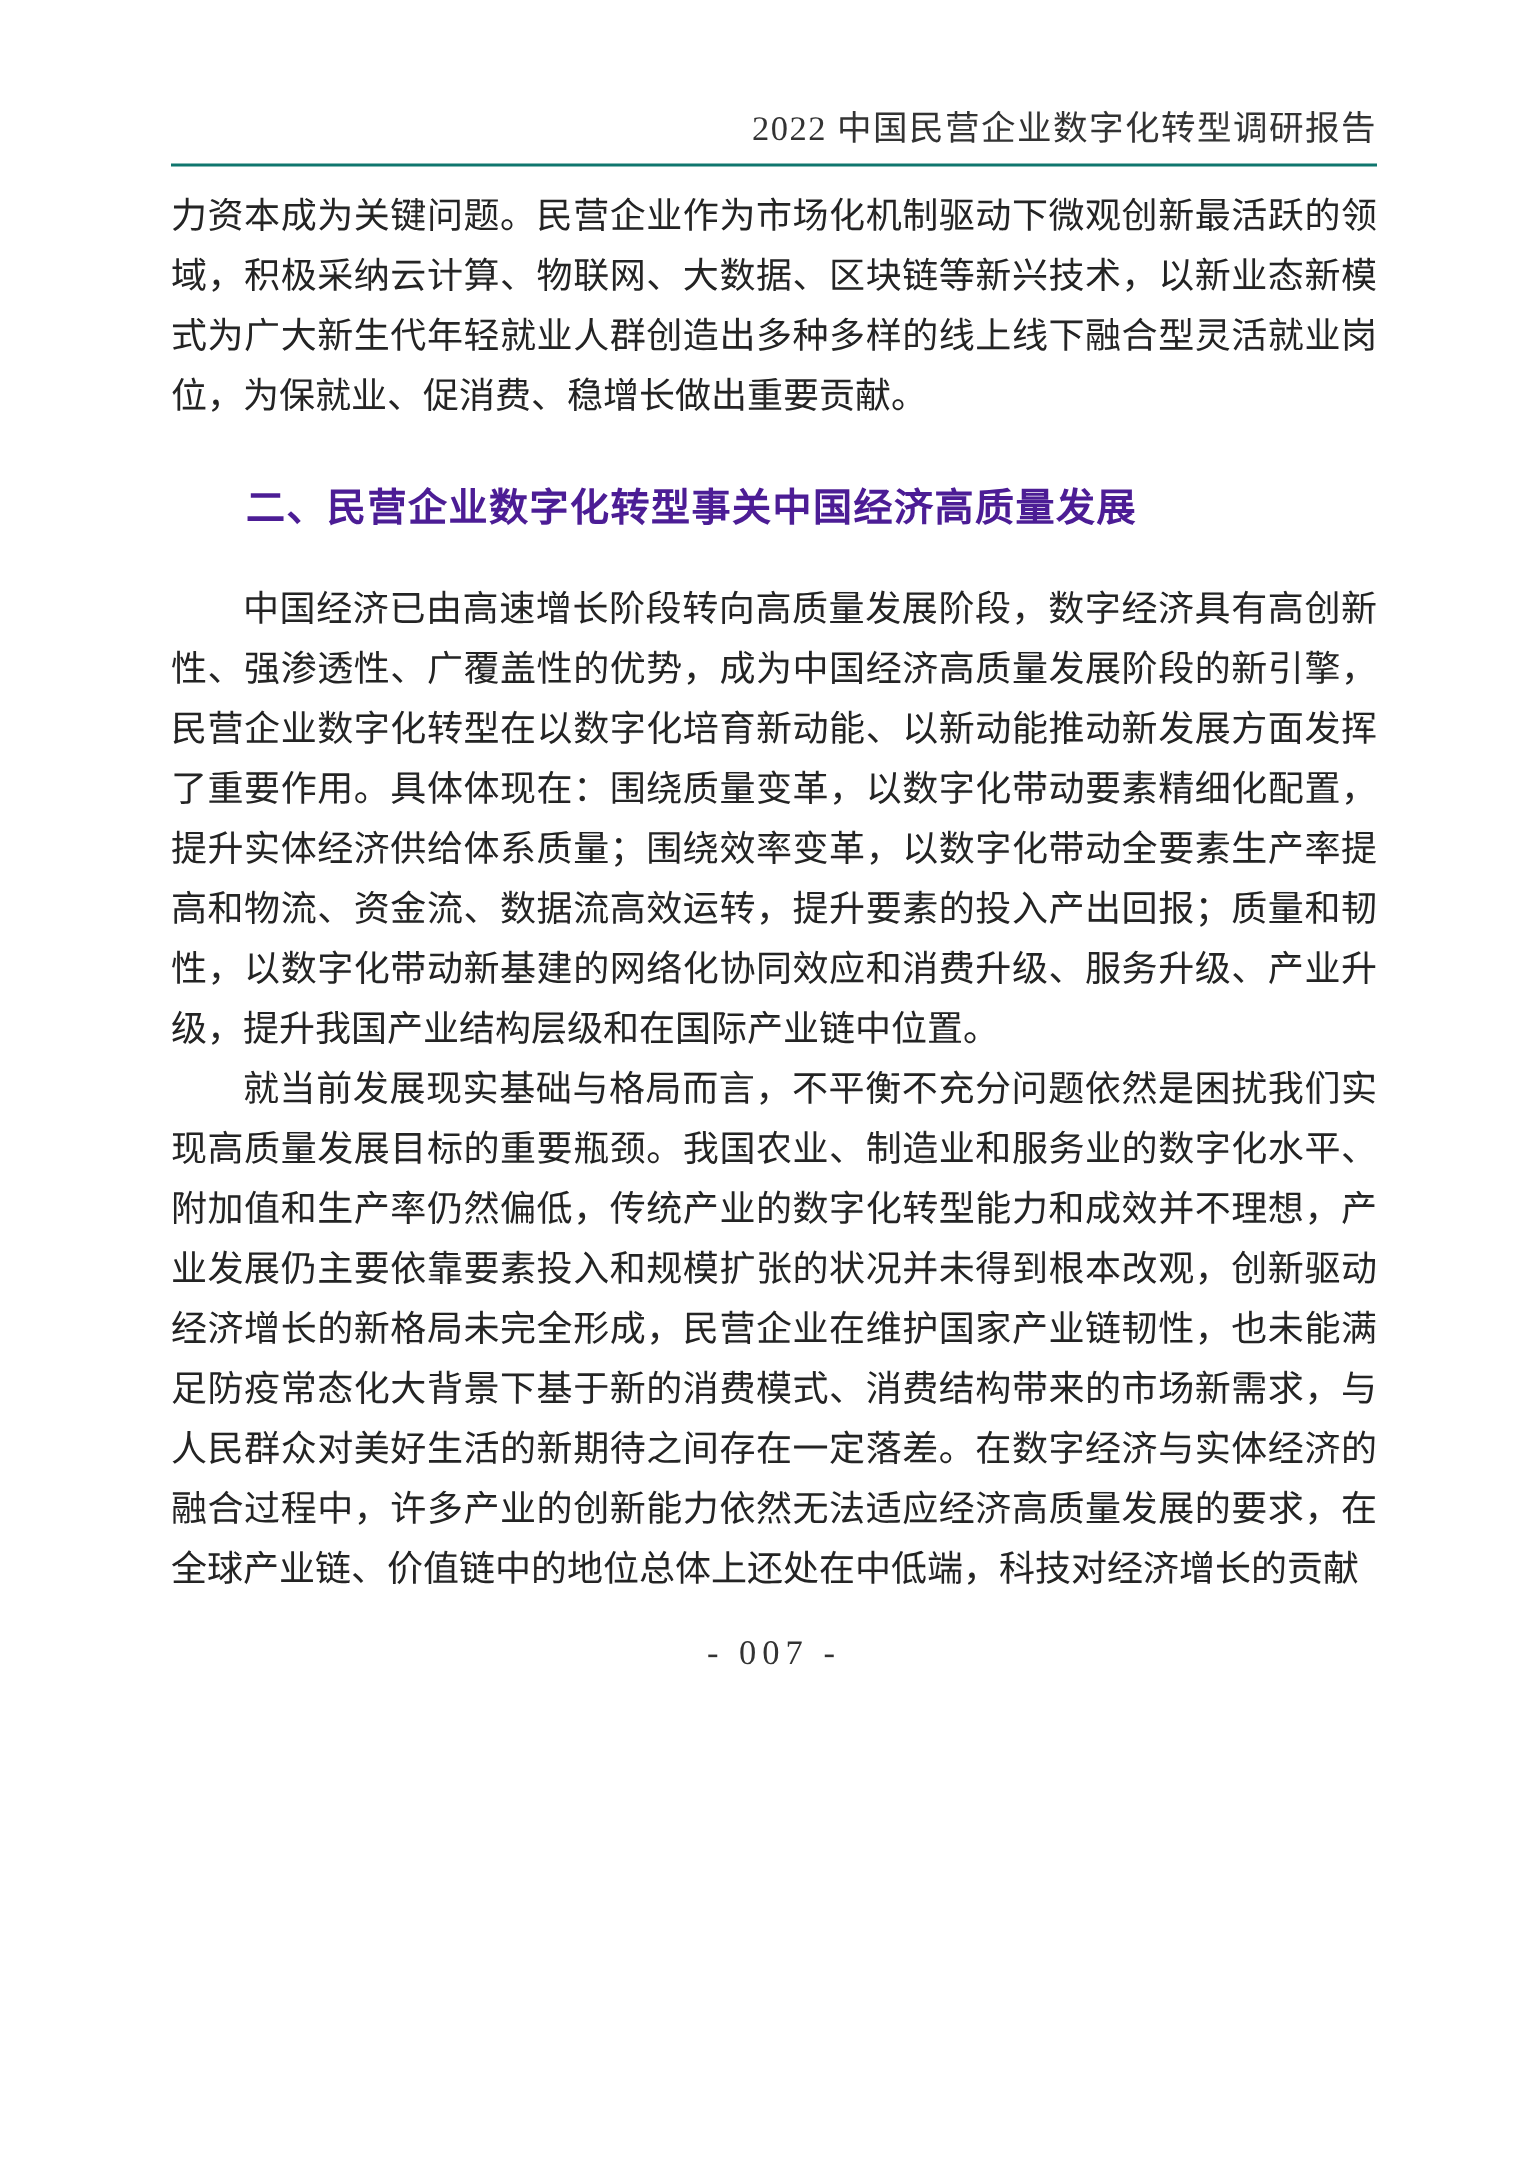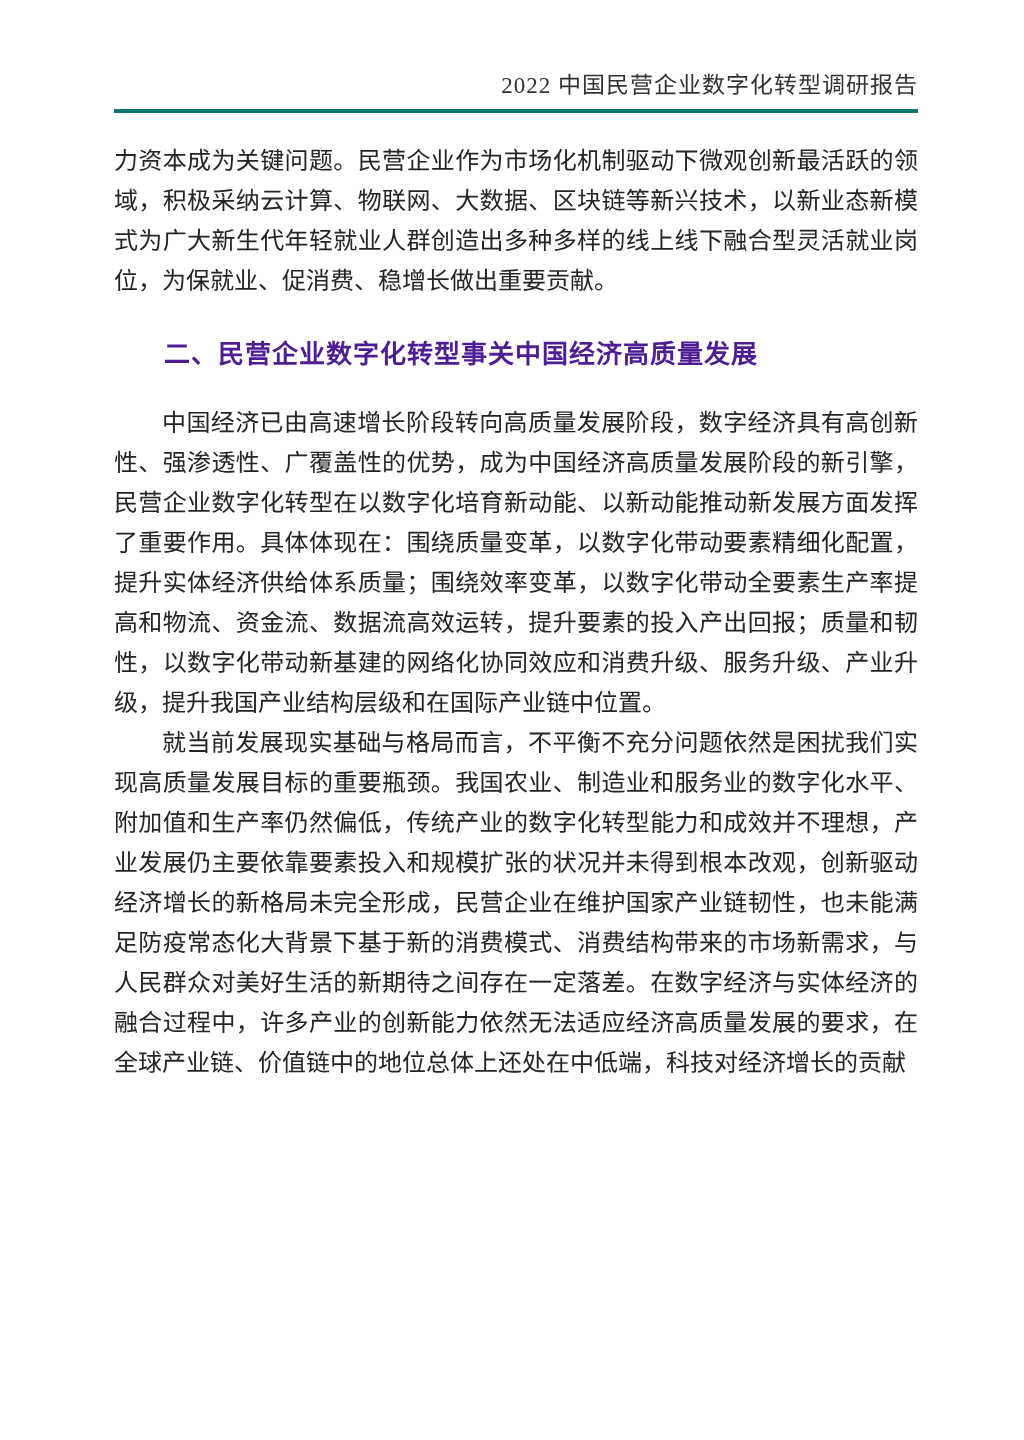--- a/index.html
+++ b/index.html
@@ -16,29 +16,29 @@
     overflow: hidden;
   }
   .page {
     box-sizing: border-box;
     width: 1024px;
     height: 1440px;
     padding: 66px 106px 0 114px;
   }
   .page-header {
     text-align: right;
-    border-bottom: 4px solid #0f766e;
+    border-bottom: 2px solid #0f766e;
     padding-bottom: 9px;
     font-size: 23px;
     letter-spacing: 1px;
     color: #333333;
     white-space: nowrap;
   }
   .page-body {
-    margin-top: 28px;
+    margin-top: 14px;
     font-size: 24px;
     line-height: 40px;
     text-align: justify;
     text-justify: inter-character;
     color: #242424;
   }
   .para {
     margin: 0;
     text-indent: 2em;
   }
@@ -74,14 +74,17 @@
     <span class="header-title">2022 中国民营企业数字化转型调研报告</span>
   </header>
 
   <main class="page-body">
     <p class="para no-indent">力资本成为关键问题。民营企业作为市场化机制驱动下微观创新最活跃的领域，积极采纳云计算、物联网、大数据、区块链等新兴技术，以新业态新模式为广大新生代年轻就业人群创造出多种多样的线上线下融合型灵活就业岗位，为保就业、促消费、稳增长做出重要贡献。</p>
     <h2 class="section-heading">二、民营企业数字化转型事关中国经济高质量发展</h2>
     <p class="para">中国经济已由高速增长阶段转向高质量发展阶段，数字经济具有高创新性、强渗透性、广覆盖性的优势，成为中国经济高质量发展阶段的新引擎，民营企业数字化转型在以数字化培育新动能、以新动能推动新发展方面发挥了重要作用。具体体现在：围绕质量变革，以数字化带动要素精细化配置，提升实体经济供给体系质量；围绕效率变革，以数字化带动全要素生产率提高和物流、资金流、数据流高效运转，提升要素的投入产出回报；质量和韧性，以数字化带动新基建的网络化协同效应和消费升级、服务升级、产业升级，提升我国产业结构层级和在国际产业链中位置。</p>
     <p class="para">就当前发展现实基础与格局而言，不平衡不充分问题依然是困扰我们实现高质量发展目标的重要瓶颈。我国农业、制造业和服务业的数字化水平、附加值和生产率仍然偏低，传统产业的数字化转型能力和成效并不理想，产业发展仍主要依靠要素投入和规模扩张的状况并未得到根本改观，创新驱动经济增长的新格局未完全形成，民营企业在维护国家产业链韧性，也未能满足防疫常态化大背景下基于新的消费模式、消费结构带来的市场新需求，与人民群众对美好生活的新期待之间存在一定落差。在数字经济与实体经济的融合过程中，许多产业的创新能力依然无法适应经济高质量发展的要求，在全球产业链、价值链中的地位总体上还处在中低端，科技对经济增长的贡献</p>
   </main>
 
+  <footer class="page-footer">
+    <span class="page-number">- 007 -</span>
+  </footer>
 
 </div>
 
 </body></html>

